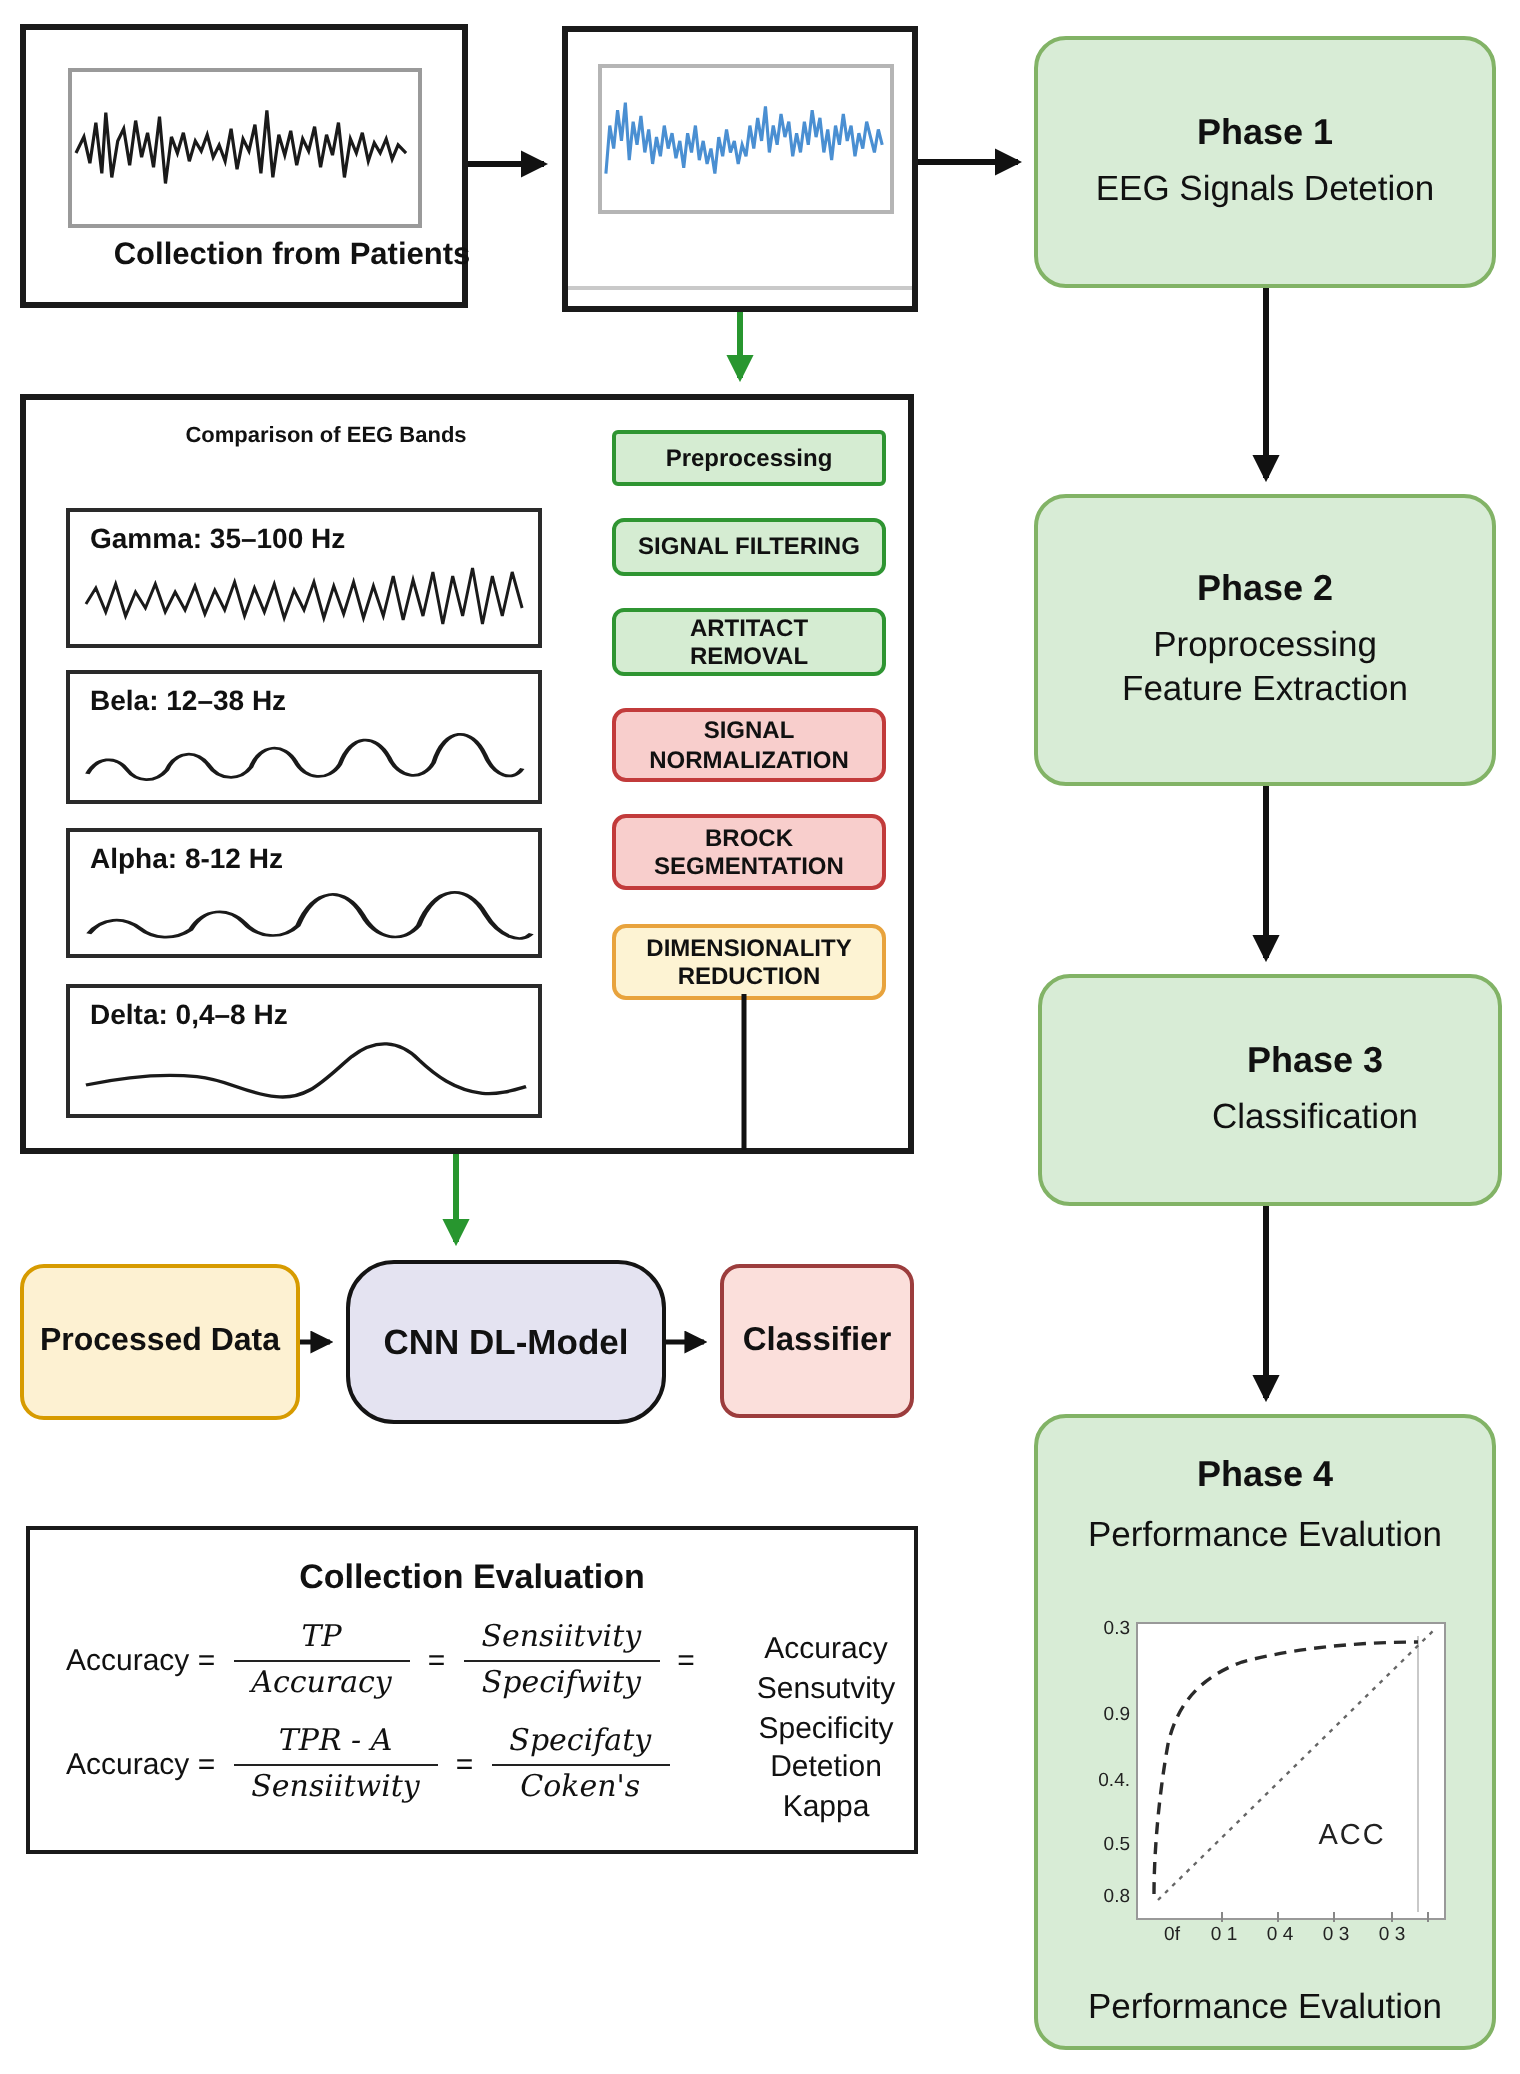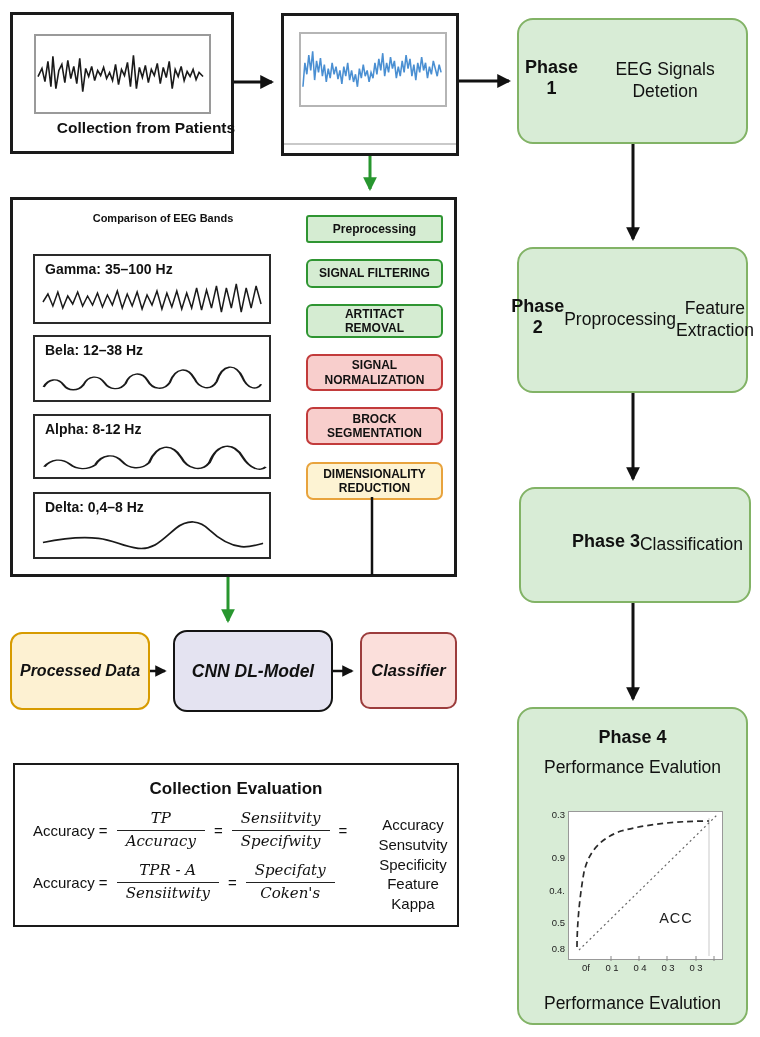--- a/index.html
+++ b/index.html
@@ -4,42 +4,42 @@
 <style>
   html,body{margin:0;padding:0;background:#fff;}
   #canvas{position:relative;width:760px;height:1037px;background:#ffffff;
           font-family:"Liberation Sans",sans-serif;color:#111;overflow:hidden;}
   
   .plainbox{position:absolute;background:#fff;border:3px solid #1a1a1a;box-sizing:border-box;}
   .innerframe{position:absolute;border:2px solid #9a9a9a;box-sizing:border-box;background:#fff;}
   .cap{position:absolute;left:0;width:100%;text-align:center;font-weight:bold;font-size:15.5px;}
   
   .phase{position:absolute;background:#d8ecd6;border:2px solid #82b366;border-radius:16px;
-         box-sizing:border-box;display:flex;flex-direction:row;align-items:center;
+         box-sizing:border-box;display:flex;flex-direction:column;align-items:center;
          justify-content:center;text-align:center;}
   .phase-title{font-weight:bold;font-size:18px;margin-bottom:7px;}
   .phase-sub{font-size:17.5px;line-height:1.25;}
   
   .eeg-box{position:absolute;left:10px;top:197px;width:447px;height:380px;
            border:3px solid #1a1a1a;background:#fff;box-sizing:border-box;}
   .eeg-title{position:absolute;left:0;top:12px;width:300px;text-align:center;
              font-weight:bold;font-size:11px;}
   .band{position:absolute;left:20px;width:238px;border:2px solid #2a2a2a;box-sizing:border-box;background:#fff;}
   .band-label{position:absolute;left:10px;top:5px;font-weight:bold;font-size:14px;}
   .band svg{position:absolute;left:4px;bottom:2px;}
   .step{position:absolute;left:293px;width:137px;box-sizing:border-box;display:flex;
         flex-direction:column;align-items:center;justify-content:center;text-align:center;
         font-weight:bold;font-size:12px;line-height:1.18;padding:2px 3px;}
   .step span{white-space:nowrap;}
   .stepG{background:#d5ecd2;border:2px solid #2f9532;border-radius:6px;}
   .stepR{background:#f8cecc;border:2px solid #c23b3b;border-radius:7px;}
   .stepO{background:#fdf3d3;border:2px solid #e8a33d;border-radius:7px;}
   
   .modelbox{position:absolute;box-sizing:border-box;display:flex;align-items:center;
-            justify-content:center;text-align:left;font-weight:bold;font-style:italic;}
+            justify-content:center;text-align:left;font-weight:bold;}
   
   .pe-box{position:absolute;left:13px;top:763px;width:446px;height:164px;
           border:2.5px solid #1a1a1a;background:#fff;box-sizing:border-box;}
   .pe-title{position:absolute;top:14px;left:0;width:100%;text-align:center;
             font-weight:bold;font-size:17px;}
   .feq-row{position:absolute;left:18px;display:flex;align-items:center;gap:9px;font-size:15px;}
   .frac{display:inline-block;text-align:center;font-family:"DejaVu Serif",serif;
         font-style:italic;font-size:15px;line-height:1.3;}
   .frac .num{display:block;padding:0 9px 1px;border-bottom:1.6px solid #222;}
   .frac .den{display:block;padding:1px 9px 0;}
@@ -182,21 +182,21 @@
       <span>DIMENSIONALITY</span>
         <span>REDUCTION</span>
     </div>
   </div>
 
   <div class="modelbox" style="left:10px;top:632px;width:140px;height:78px;background:#fdf1d2;
        border:2px solid #d79b00;border-radius:12px;font-size:16px;">
     <span>Processed Data</span>
   </div>
   <div class="modelbox" style="left:173px;top:630px;width:160px;height:82px;background:#e4e3f1;
-       border:2.5px solid #141414;border-radius:14px;font-size:17.5px;">
+       border:2.5px solid #141414;border-radius:24px;font-size:17.5px;">
     <span>CNN DL-Model</span>
   </div>
   <div class="modelbox" style="left:360px;top:632px;width:97px;height:77px;background:#fbdfdb;
        border:2px solid #9c3d3d;border-radius:10px;font-size:16.5px;">
     <span>Classifier</span>
   </div>
 
   <div class="pe-box">
     <div class="pe-title">Collection Evaluation</div>
 
@@ -225,21 +225,21 @@
         <span class="num">Specifaty</span>
         <span class="den">Coken's</span>
       </span>
       <span></span>
     </div>
 
     <div class="metrics">
       <div>Accuracy</div>
       <div>Sensutvity</div>
       <div>Specificity</div>
-      <div>Feature</div>
+      <div>Detetion</div>
       <div>Kappa</div>
     </div>
   </div>
 
   <svg class="overlay" width="760" height="1037" viewBox="0 0 760 1037">
     <defs>
       <marker id="mB" viewBox="0 0 10 10" refX="8.5" refY="5" markerWidth="4.6" markerHeight="4.6" orient="auto-start-reverse">
         <path d="M0,0 L10,5 L0,10 z" fill="#111"></path>
       </marker>
       <marker id="mG" viewBox="0 0 10 10" refX="8.5" refY="5" markerWidth="4.6" markerHeight="4.6" orient="auto-start-reverse">

